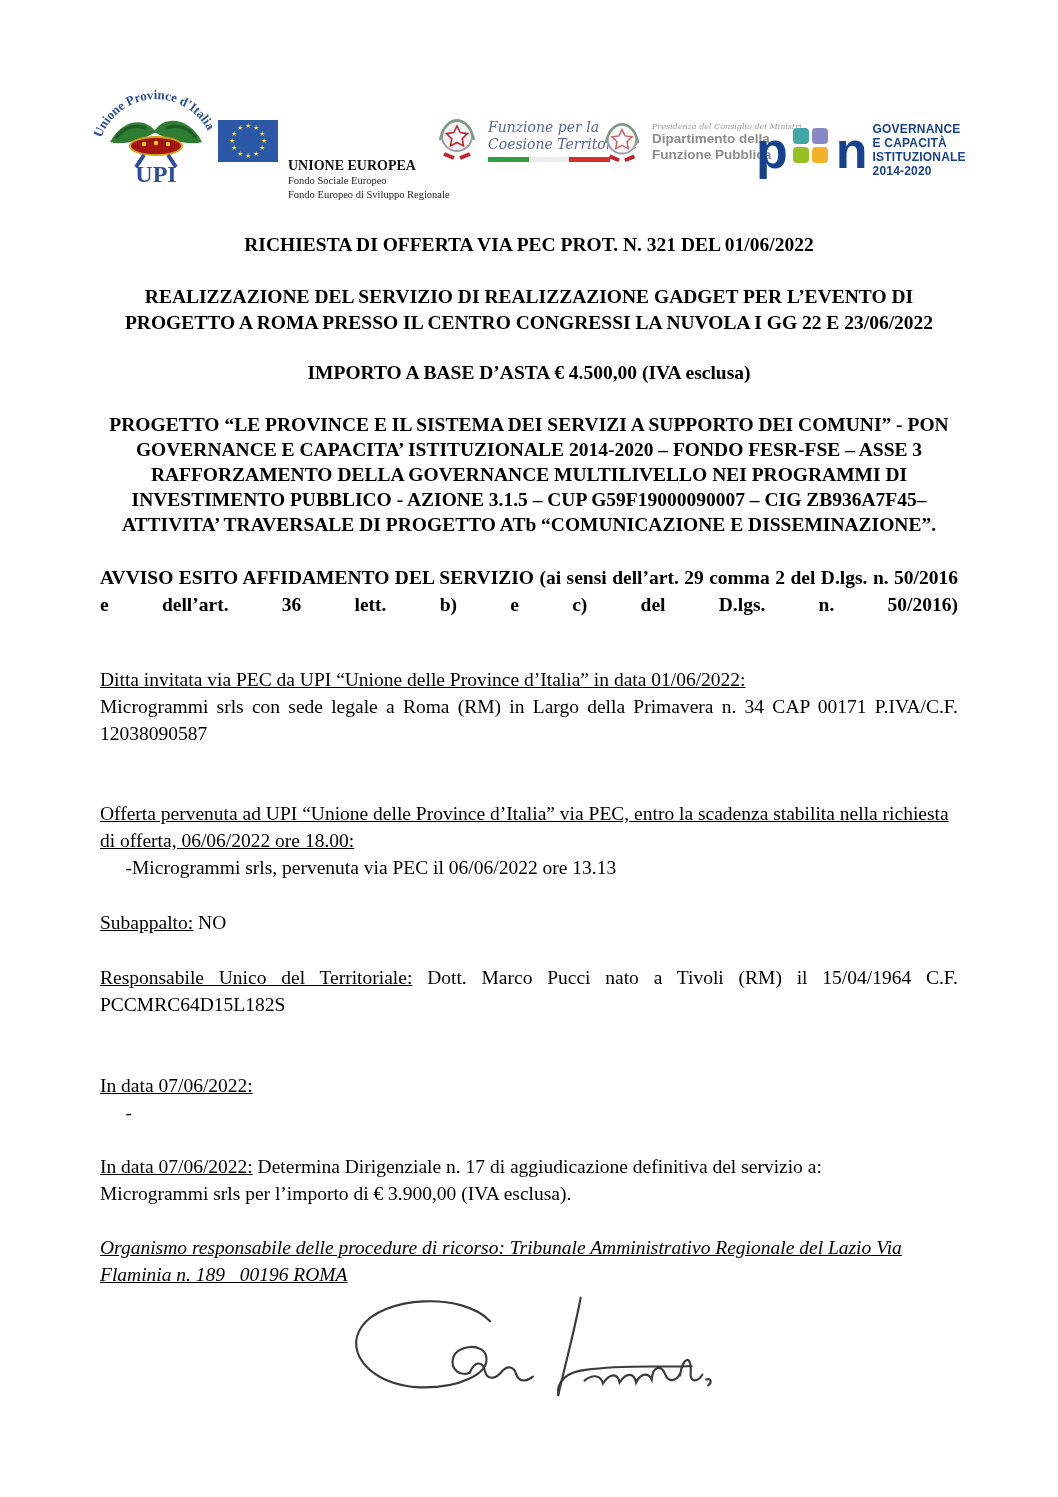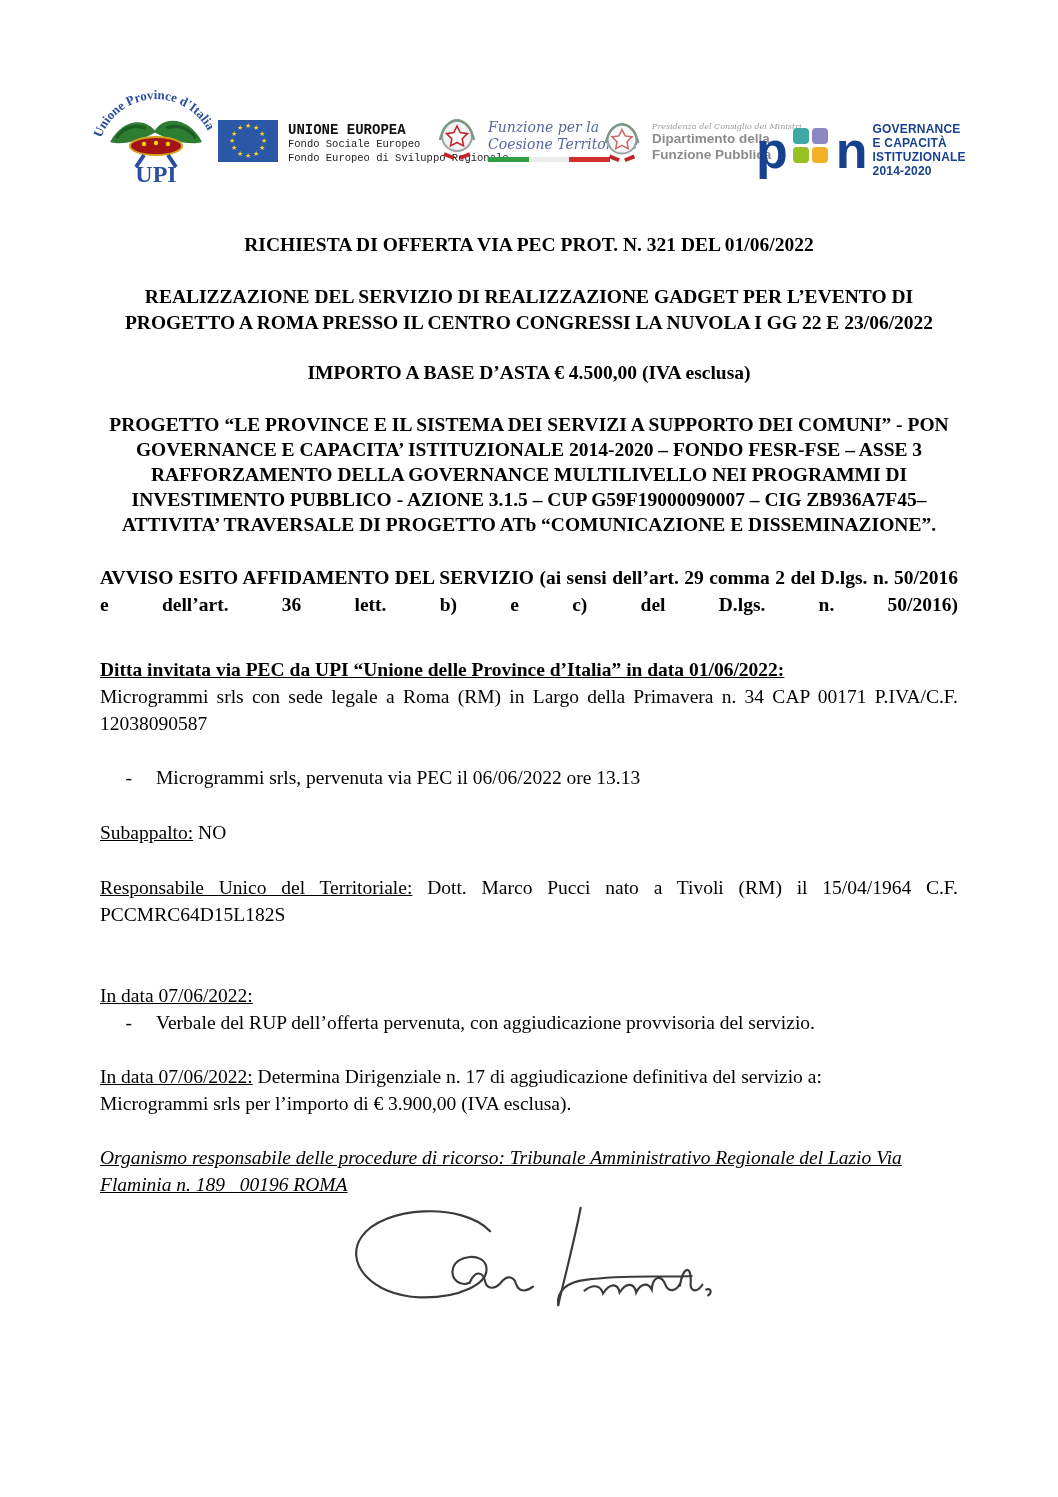--- a/index.html
+++ b/index.html
@@ -6,21 +6,21 @@
   .page{
     position:relative;width:1058px;height:1497px;background:#ffffff;
     margin:0 auto;overflow:hidden;
     font-family:"Liberation Serif","DejaVu Serif",serif;color:#000;
   }
   
   .logo{position:absolute;}
   .upi-logo{left:92px;top:80px;width:128px;height:108px;}
   .eu-logo{left:218px;top:120px;display:flex;align-items:flex-start;gap:10px;}
   .eu-flag{width:60px;height:42px;background:#2b57a7;position:relative;flex:0 0 auto;}
-  .eu-text{font-family:Liberation Mono, monospace;padding-top:2px;}
+  .eu-text{font-family:Liberation Serif, serif;padding-top:2px;margin-top:36px;}
   .eu-title{font-size:14px;font-weight:bold;color:#111;line-height:1.15;}
   .eu-sub{font-size:10.5px;color:#222;line-height:1.3;}
   .agenzia-logo{left:434px;top:114px;display:flex;align-items:center;gap:8px;}
   .dip-logo{left:600px;top:118px;display:flex;align-items:center;gap:8px;}
   .script-blue{font-family:"DejaVu Serif",serif;font-style:italic;color:#56679f;font-size:14px;line-height:1.25;}
   .tricolor{height:5px;width:122px;display:flex;margin-top:3px;}
   .tricolor span{flex:1;}
   .dip-script{font-family:"DejaVu Serif",serif;font-style:italic;color:#9a9a9a;font-size:8px;line-height:1;}
   .dip-name{font-family:"Liberation Sans",sans-serif;color:#8c8c8c;font-weight:bold;font-size:13.5px;line-height:1.2;}
   .pon-logo{left:756px;top:122px;display:flex;align-items:center;gap:7px;font-family:"Liberation Sans",sans-serif;}
@@ -33,21 +33,21 @@
   .tc{ text-align:center;font-weight:bold;line-height:26px;}
   .tj{ text-align:justify;}
   .tj:after{content:"";display:inline-block;width:100%;}
   .bold{font-weight:bold;}
   .u{text-decoration:underline;}
   .it{font-style:italic;}
   p{margin:0;}
   .mt{margin-top:26px;}
   .list-row{display:flex;margin-top:0;}
   .dash{width:32px;text-align:right;flex:0 0 32px;}
-  .li-text{margin-left:24px;}
+  .li-text{}
   .footer-row{position:relative;margin-top:44px;height:54px;}
   .place-date{position:absolute;left:0;top:0;}
   .sign-block{position:absolute;left:0;right:0;top:0;text-align:center;}
   .signature-wrap{text-align:center;margin-top:2px;}
   .star{position:absolute;color:#ffd617;font-size:7px;line-height:7px;}
 </style>
 </head>
 <body>
 
 <div class="page">
@@ -148,36 +148,36 @@
     <p class="tc">RICHIESTA DI OFFERTA VIA PEC PROT. N. 321 DEL 01/06/2022</p>
 
     <p class="tc mt">REALIZZAZIONE DEL SERVIZIO DI REALIZZAZIONE GADGET PER L’EVENTO DI PROGETTO A ROMA PRESSO IL CENTRO CONGRESSI LA NUVOLA I GG 22 E 23/06/2022</p>
 
     <p class="tc" style="margin-top:24px;">IMPORTO A BASE D’ASTA € 4.500,00 (IVA esclusa)</p>
 
     <p class="tc mt" style="line-height:25px;">PROGETTO “LE PROVINCE E IL SISTEMA DEI SERVIZI A SUPPORTO DEI COMUNI” - PON GOVERNANCE E CAPACITA’ ISTITUZIONALE 2014-2020 – FONDO FESR-FSE – ASSE 3 RAFFORZAMENTO DELLA GOVERNANCE MULTILIVELLO NEI PROGRAMMI DI INVESTIMENTO PUBBLICO - AZIONE 3.1.5 – CUP G59F19000090007 – CIG ZB936A7F45– ATTIVITA’ TRAVERSALE DI PROGETTO ATb “COMUNICAZIONE E DISSEMINAZIONE”.</p>
 
     <p class="bold tj" style="margin-top:27px;">AVVISO ESITO AFFIDAMENTO DEL SERVIZIO (ai sensi dell’art. 29 comma 2 del D.lgs. n. 50/2016 e dell’art. 36 lett. b) e c) del D.lgs. n. 50/2016)</p>
 
-    <p style="margin-top:11px;font-weight:bold;"><span class="u">Ditta invitata via PEC da UPI “Unione delle Province d’Italia” in data 01/06/2022:</span></p>
+    <p style="margin-top:21px;"><span class="u">Ditta invitata via PEC da UPI “Unione delle Province d’Italia” in data 01/06/2022:</span></p>
     <p class="tj">Microgrammi srls con sede legale a Roma (RM) in Largo della Primavera n. 34 CAP 00171 P.IVA/C.F. 12038090587</p>
 
+    <p class="mt"><span class="u">Offerta pervenuta ad UPI “Unione delle Province d’Italia” via PEC, entro la scadenza stabilita nella richiesta di offerta, 06/06/2022 ore 18.00:</span></p>
     <div class="list-row">
       <span class="dash">-</span>
       <span class="li-text">Microgrammi srls, pervenuta via PEC il 06/06/2022 ore 13.13</span>
     </div>
 
     <p style="margin-top:28px;"><span class="u">Subappalto:</span><span> NO</span></p>
 
     <p class="tj" style="margin-top:28px;"><span class="u">Responsabile Unico del Territoriale:</span><span> Dott. Marco Pucci nato a Tivoli (RM) il 15/04/1964 C.F. PCCMRC64D15L182S</span></p>
 
     <p style="margin-top:27px;"><span class="u">In data 07/06/2022:</span></p>
     <div class="list-row">
       <span class="dash">-</span>
-      <span class="li-text">Verbale del RUP dell’offerta pervenuta, con aggiudicazione provvisoria del servizio.</span>
     </div>
 
     <p style="margin-top:27px;"><span class="u">In data 07/06/2022:</span><span> Determina Dirigenziale n. 17 di aggiudicazione definitiva del servizio a:</span></p>
     <p>Microgrammi srls per l’importo di € 3.900,00 (IVA esclusa).</p>
 
     <p class="it u" style="margin-top:27px;">Organismo responsabile delle procedure di ricorso: Tribunale Amministrativo Regionale del Lazio Via Flaminia n. 189&nbsp;&nbsp; 00196 ROMA</p>
 
 
     <div class="signature-wrap">
       <svg width="372" height="112" viewBox="0 0 380 115">

